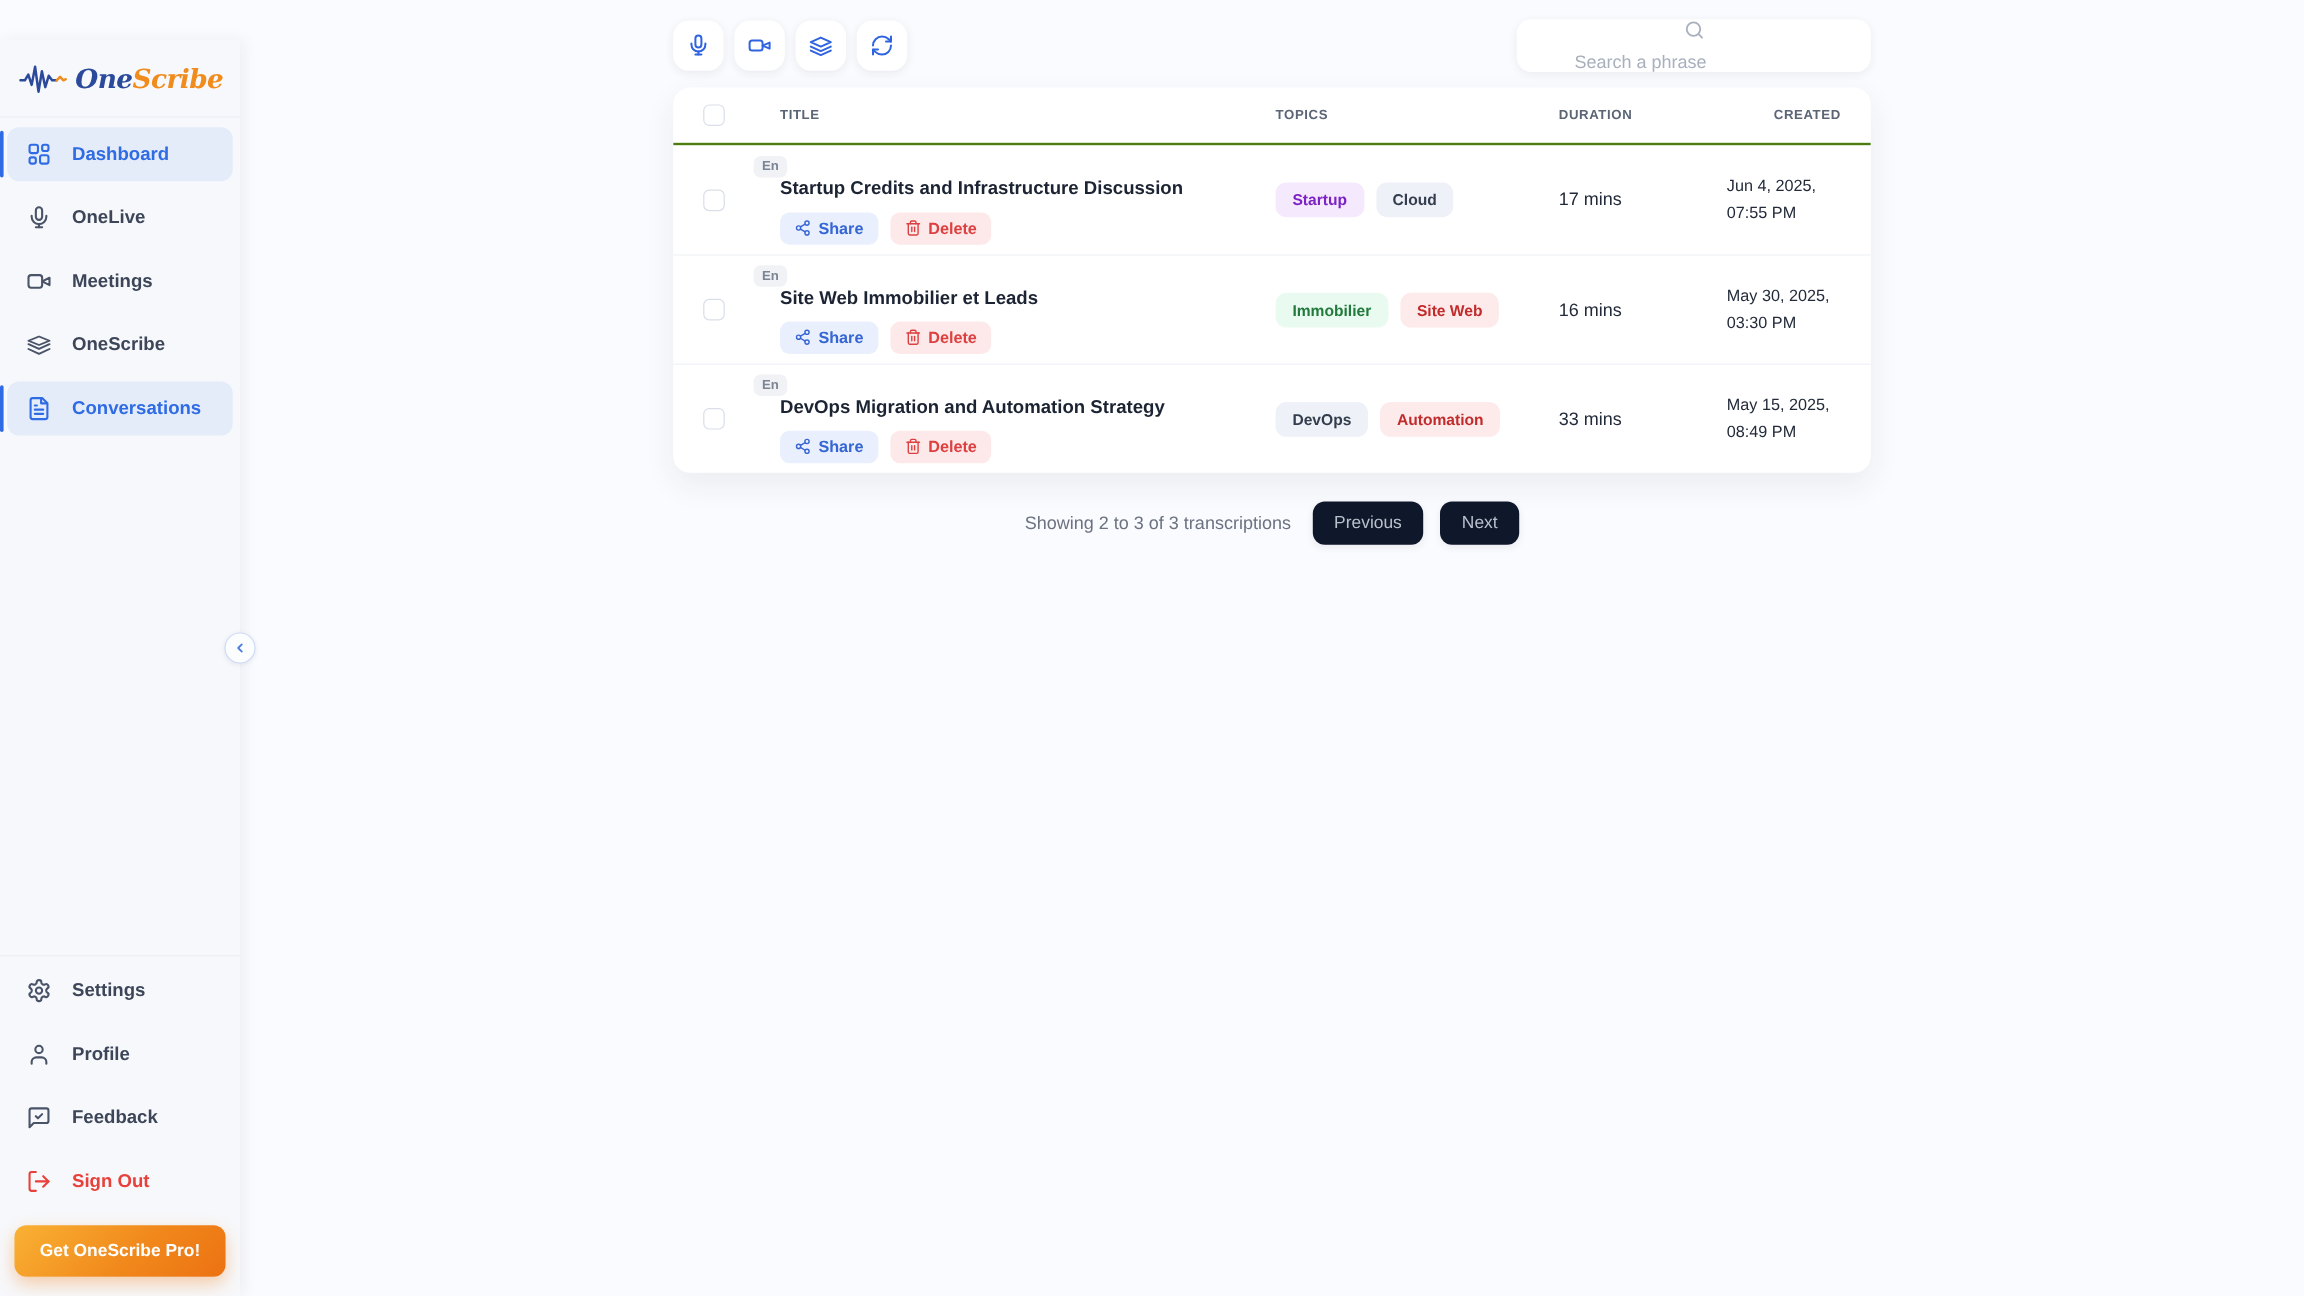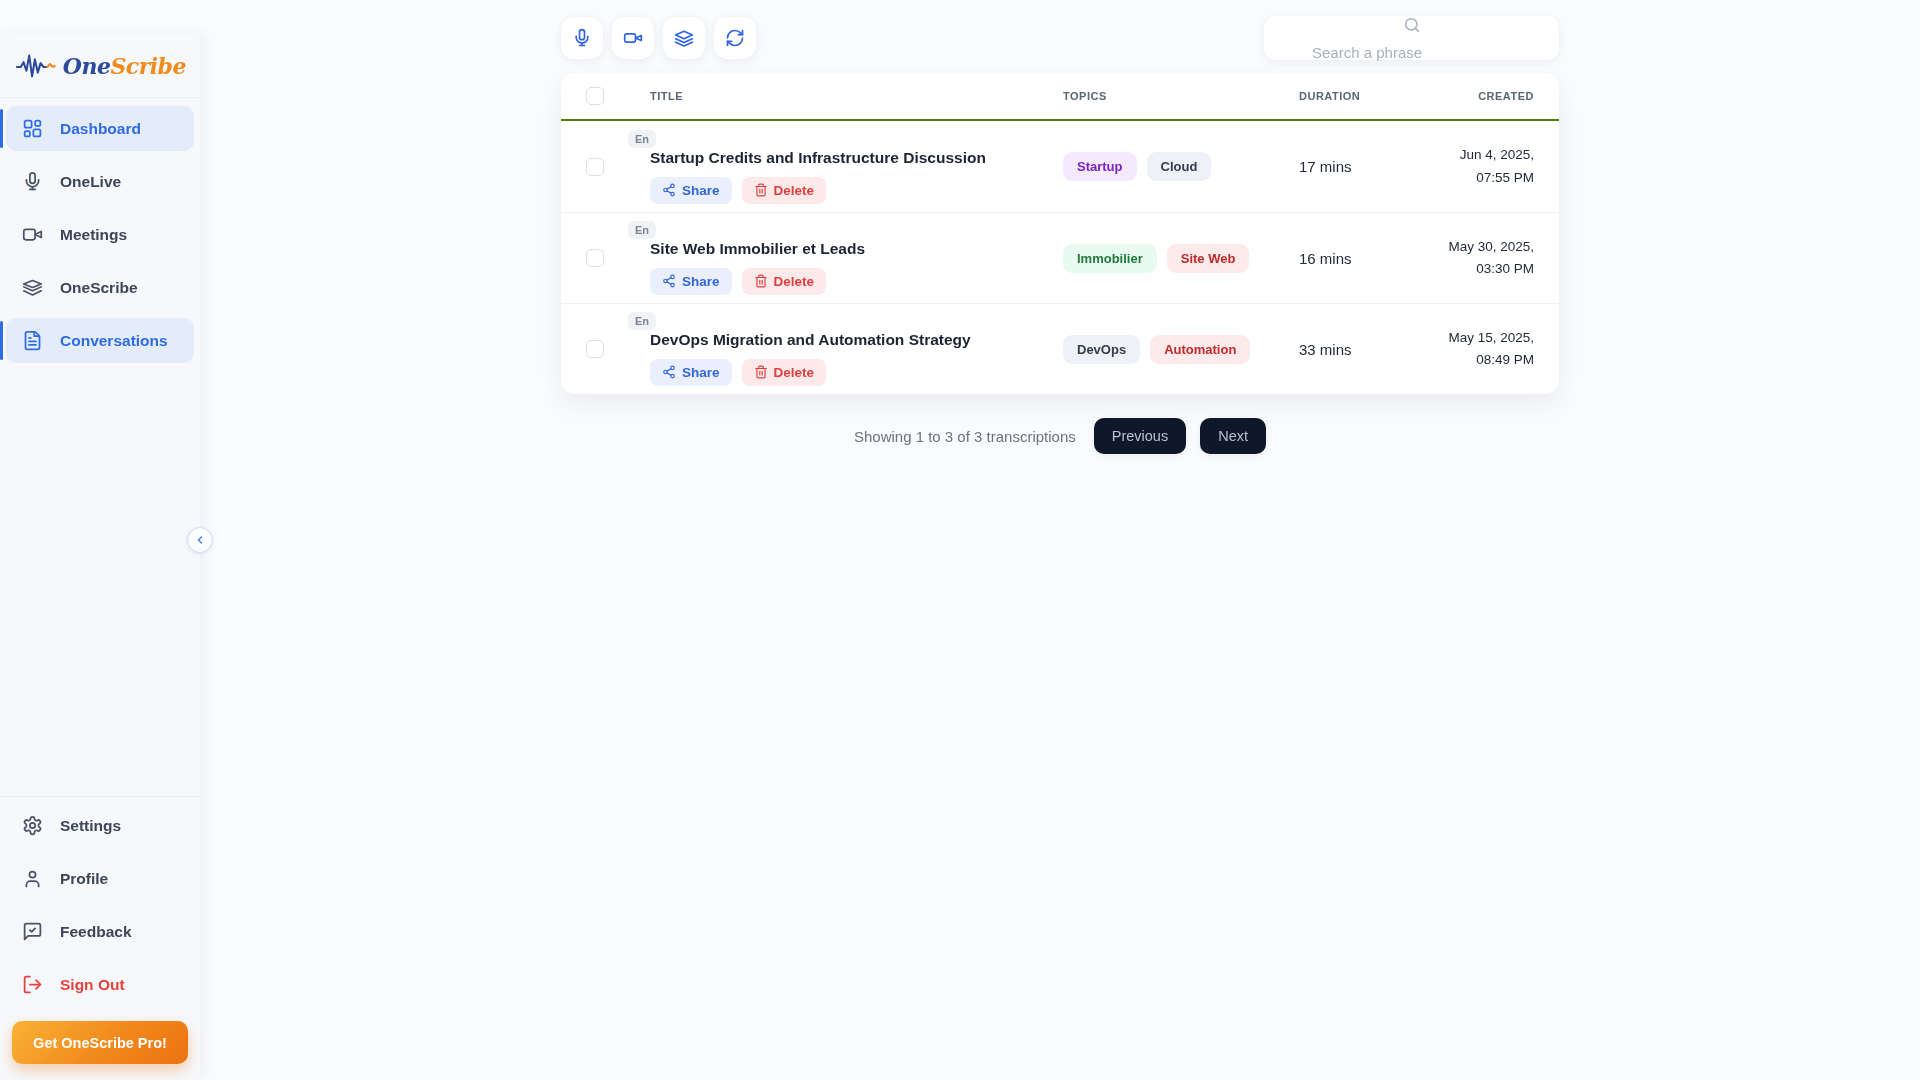--- a/index.html
+++ b/index.html
@@ -154,21 +154,21 @@
   .pill {
     font-size: 13px; font-weight: 600;
     padding: 7px 14px; border-radius: 9px; white-space: nowrap;
   }
   .pill[data-color="purple"] { background: #f5eafd; color: #7d22c3; }
   .pill[data-color="slate"]  { background: #eef1f7; color: #333d4d; }
   .pill[data-color="green"]  { background: #e9faf0; color: #217a3c; }
   .pill[data-color="red"]    { background: #fdeaea; color: #c22b2b; }
 
   .duration-cell { font-size: 15px; font-weight: 500; color: #232b3a; }
-  .created-cell { text-align: right; font-size: 13.5px; font-weight: 500; color: #232b3a; line-height: 1.65; }
+  .created-cell { font-size: 13.5px; font-weight: 500; color: #232b3a; line-height: 1.65; }
 
   
   .pagination {
     display: flex; align-items: center; justify-content: center;
     gap: 14px; margin-top: 24px;
   }
   .page-summary { font-size: 15px; color: #6b7280; margin-right: 4px; }
   .page-btn {
     background: #0f172a; border: none; border-radius: 10px;
     font-family: "Liberation Sans", sans-serif;
@@ -474,19 +474,19 @@
         </div>
         <div class="duration-cell">33 mins</div>
         <div class="created-cell">
           <div>May 15, 2025,</div>
           <div>08:49 PM</div>
         </div>
       </div>
     </div>
 
     <div class="pagination">
-      <span class="page-summary">Showing 1 to 3 of 3 transcriptions</span>
+      <span class="page-summary">Showing 2 to 3 of 3 transcriptions</span>
       <button class="page-btn">Previous</button>
       <button class="page-btn">Next</button>
     </div>
 
   </div>
 </main>
 
 </body></html>

